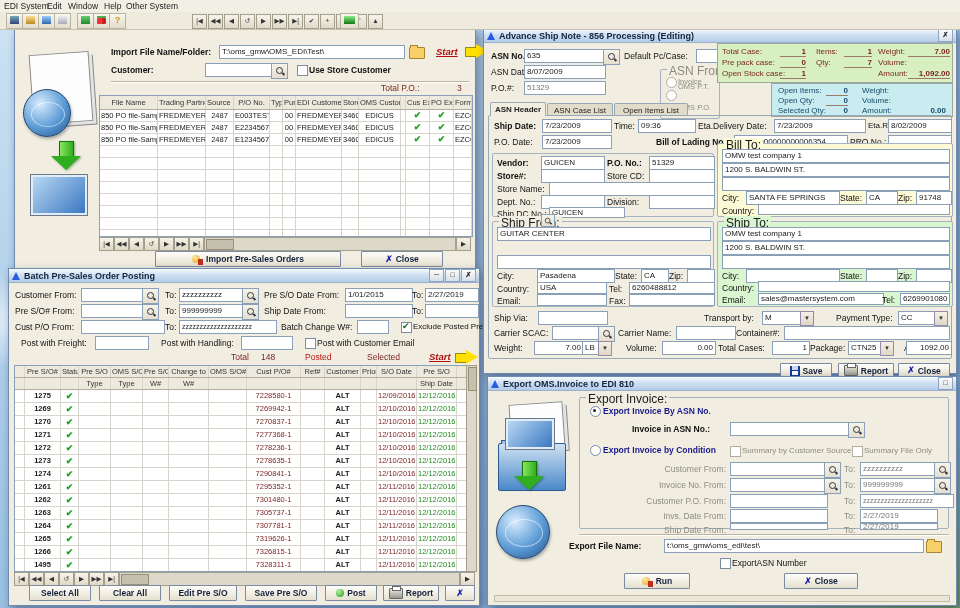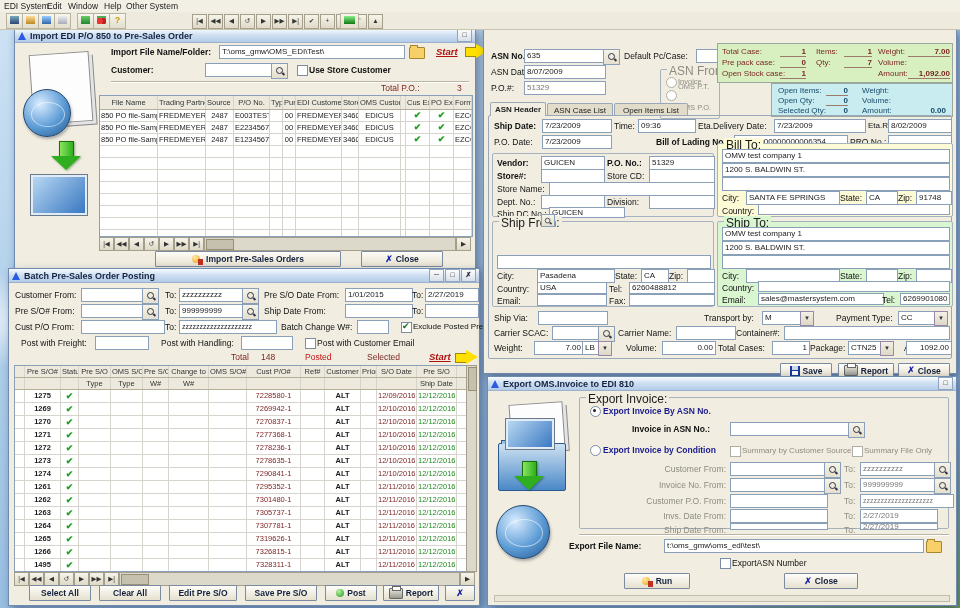--- a/index.html
+++ b/index.html
@@ -127,27 +127,20 @@
         <div class="nbtn" style="height: 13px; line-height: 12px;">✔</div>
         <div class="nbtn" style="height: 13px; line-height: 12px;">+</div>
         <div class="nbtn" style="height: 13px; line-height: 12px;">−</div>
         <div class="nbtn" style="height: 13px; line-height: 12px;">"</div>
         <div class="nbtn" style="height: 13px; line-height: 12px;">▲</div>
       </div>
     <div class="tbtn" style="left:340px;width:17px"><span class="tico" style="width:11px;background:linear-gradient(#8e8,#171)"></span></div>
   </div>
 
   <div class="win" style="left:14px;top:28px;width:460px;height:242px">
-    <div class="tb">
-      <span class="tri"></span>
-      <span>Import EDI P/O 850 to Pre-Sales Order</span>
-      <span class="winbtns">
-          <span class="wbtn">□</span>
-        </span>
-    </div>
 
     <div>
       <div class="papers" style="left:16px;top:24px;width:58px;height:68px"></div>
       <div class="globe" style="left:8px;top:60px;width:46px;height:46px"></div>
       <div class="garrow" style="left:36px;top:112px">
           <span class="s"></span>
           <span class="h"></span>
         </div>
       <div class="bluescr" style="left:16px;top:146px;width:52px;height:36px"></div>
     </div>
@@ -736,20 +729,27 @@
     <div class="btn" style="left:374px;top:316px;width:56px">
         <span class="printico"></span>
         <span>Report</span>
       </div>
     <div class="btn" style="left:436px;top:316px;width:30px;width:30px" title="">
         <span class="xico">✗</span>
       </div>
   </div>
 
   <div class="win" style="left:483px;top:28px;width:472px;height:344px">
+    <div class="tb">
+      <span class="tri"></span>
+      <span>Advance Ship Note - 856 Processing (Editing)</span>
+      <span class="winbtns">
+          <span class="wbtn">✗</span>
+        </span>
+    </div>
 
     <span class="lbl b" style="left:7px;top:22px">ASN No.:</span>
     <span class="inp" style="left:40px;top:20px;width:76px">635</span>
     <span class="magbtn" style="left:119px;top:20px">
         <span class="mag"></span>
       </span>
     <span class="lbl" style="left:140px;top:22px">Default Pc/Case:</span>
     <span class="inp" style="left:212px;top:20px;width:30px"></span>
     <span class="dd" style="left:246px;top:20px;width:0;padding:0">
         <span class="da" style="height:13px">↕</span>
@@ -854,20 +854,21 @@
       <span class="inp" style="left:198px;top:47px;width:30px">91748</span>
       <span class="lbl" style="left:4px;top:62px">Country:</span>
       <span class="inp" style="left:40px;top:60px;width:186px;height:9px;line-height:9px"></span>
     </div>
 
     <div class="grp" style="left:8px;top:192px;width:222px;height:86px">
       <span class="legend">Ship From:</span>
       <span class="magbtn" style="left:48px;top:-8px;width:12px;height:11px">
           <span class="mag" style="transform:scale(.8)"></span>
         </span>
+      <span class="inp" style="left:4px;top:5px;width:208px">GUITAR CENTER</span>
       <span class="inp" style="left:4px;top:33px;width:208px"></span>
       <span class="lbl" style="left:4px;top:49px">City:</span>
       <span class="inp" style="left:44px;top:47px;width:72px">Pasadena</span>
       <span class="lbl" style="left:122px;top:49px">State:</span>
       <span class="inp" style="left:148px;top:47px;width:22px">CA</span>
       <span class="lbl" style="left:176px;top:49px">Zip:</span>
       <span class="inp" style="left:194px;top:47px;width:22px"></span>
       <span class="lbl" style="left:4px;top:62px">Country:</span>
       <span class="inp" style="left:44px;top:60px;width:64px;height:10px;line-height:10px">USA</span>
       <span class="lbl" style="left:116px;top:62px">Tel:</span>

